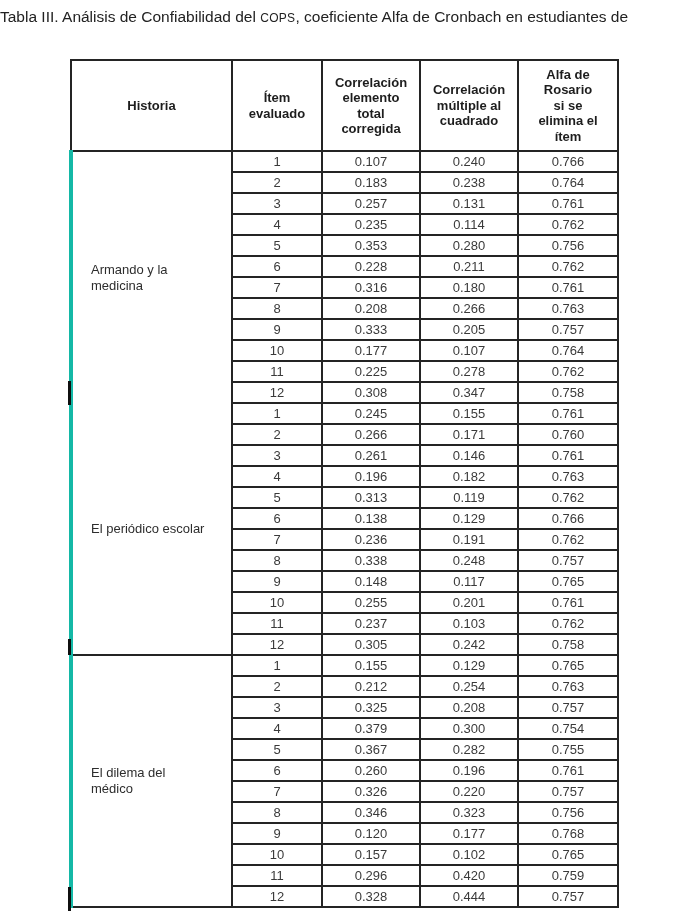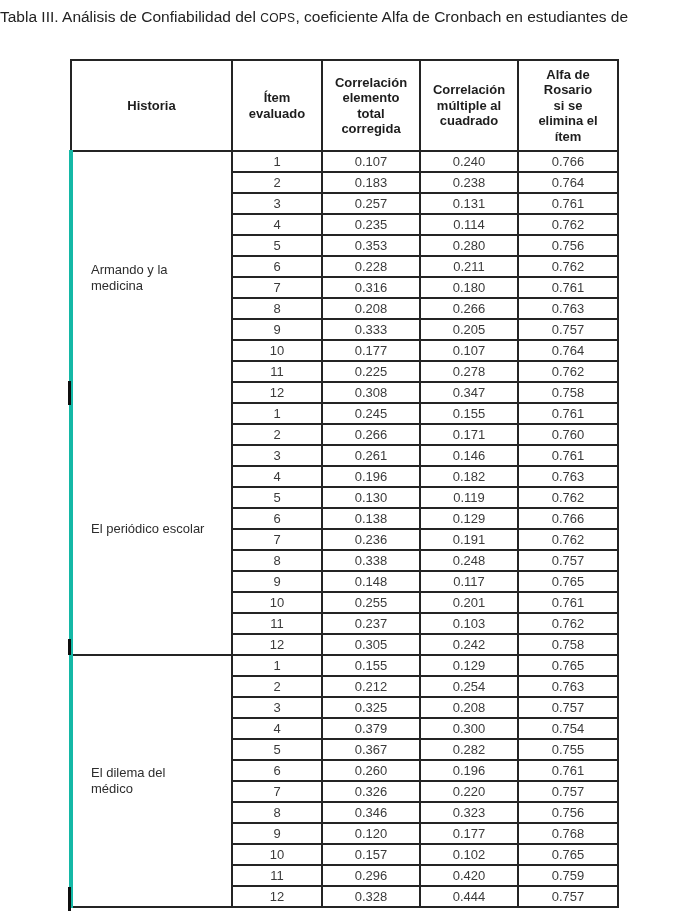--- a/index.html
+++ b/index.html
@@ -221,21 +221,21 @@
             <td>0.761</td>
           </tr>
           <tr>
             <td>4</td>
             <td>0.196</td>
             <td>0.182</td>
             <td>0.763</td>
           </tr>
           <tr>
             <td>5</td>
-            <td>0.130</td>
+            <td>0.313</td>
             <td>0.119</td>
             <td>0.762</td>
           </tr>
           <tr>
             <td>6</td>
             <td>0.138</td>
             <td>0.129</td>
             <td>0.766</td>
           </tr>
           <tr>

